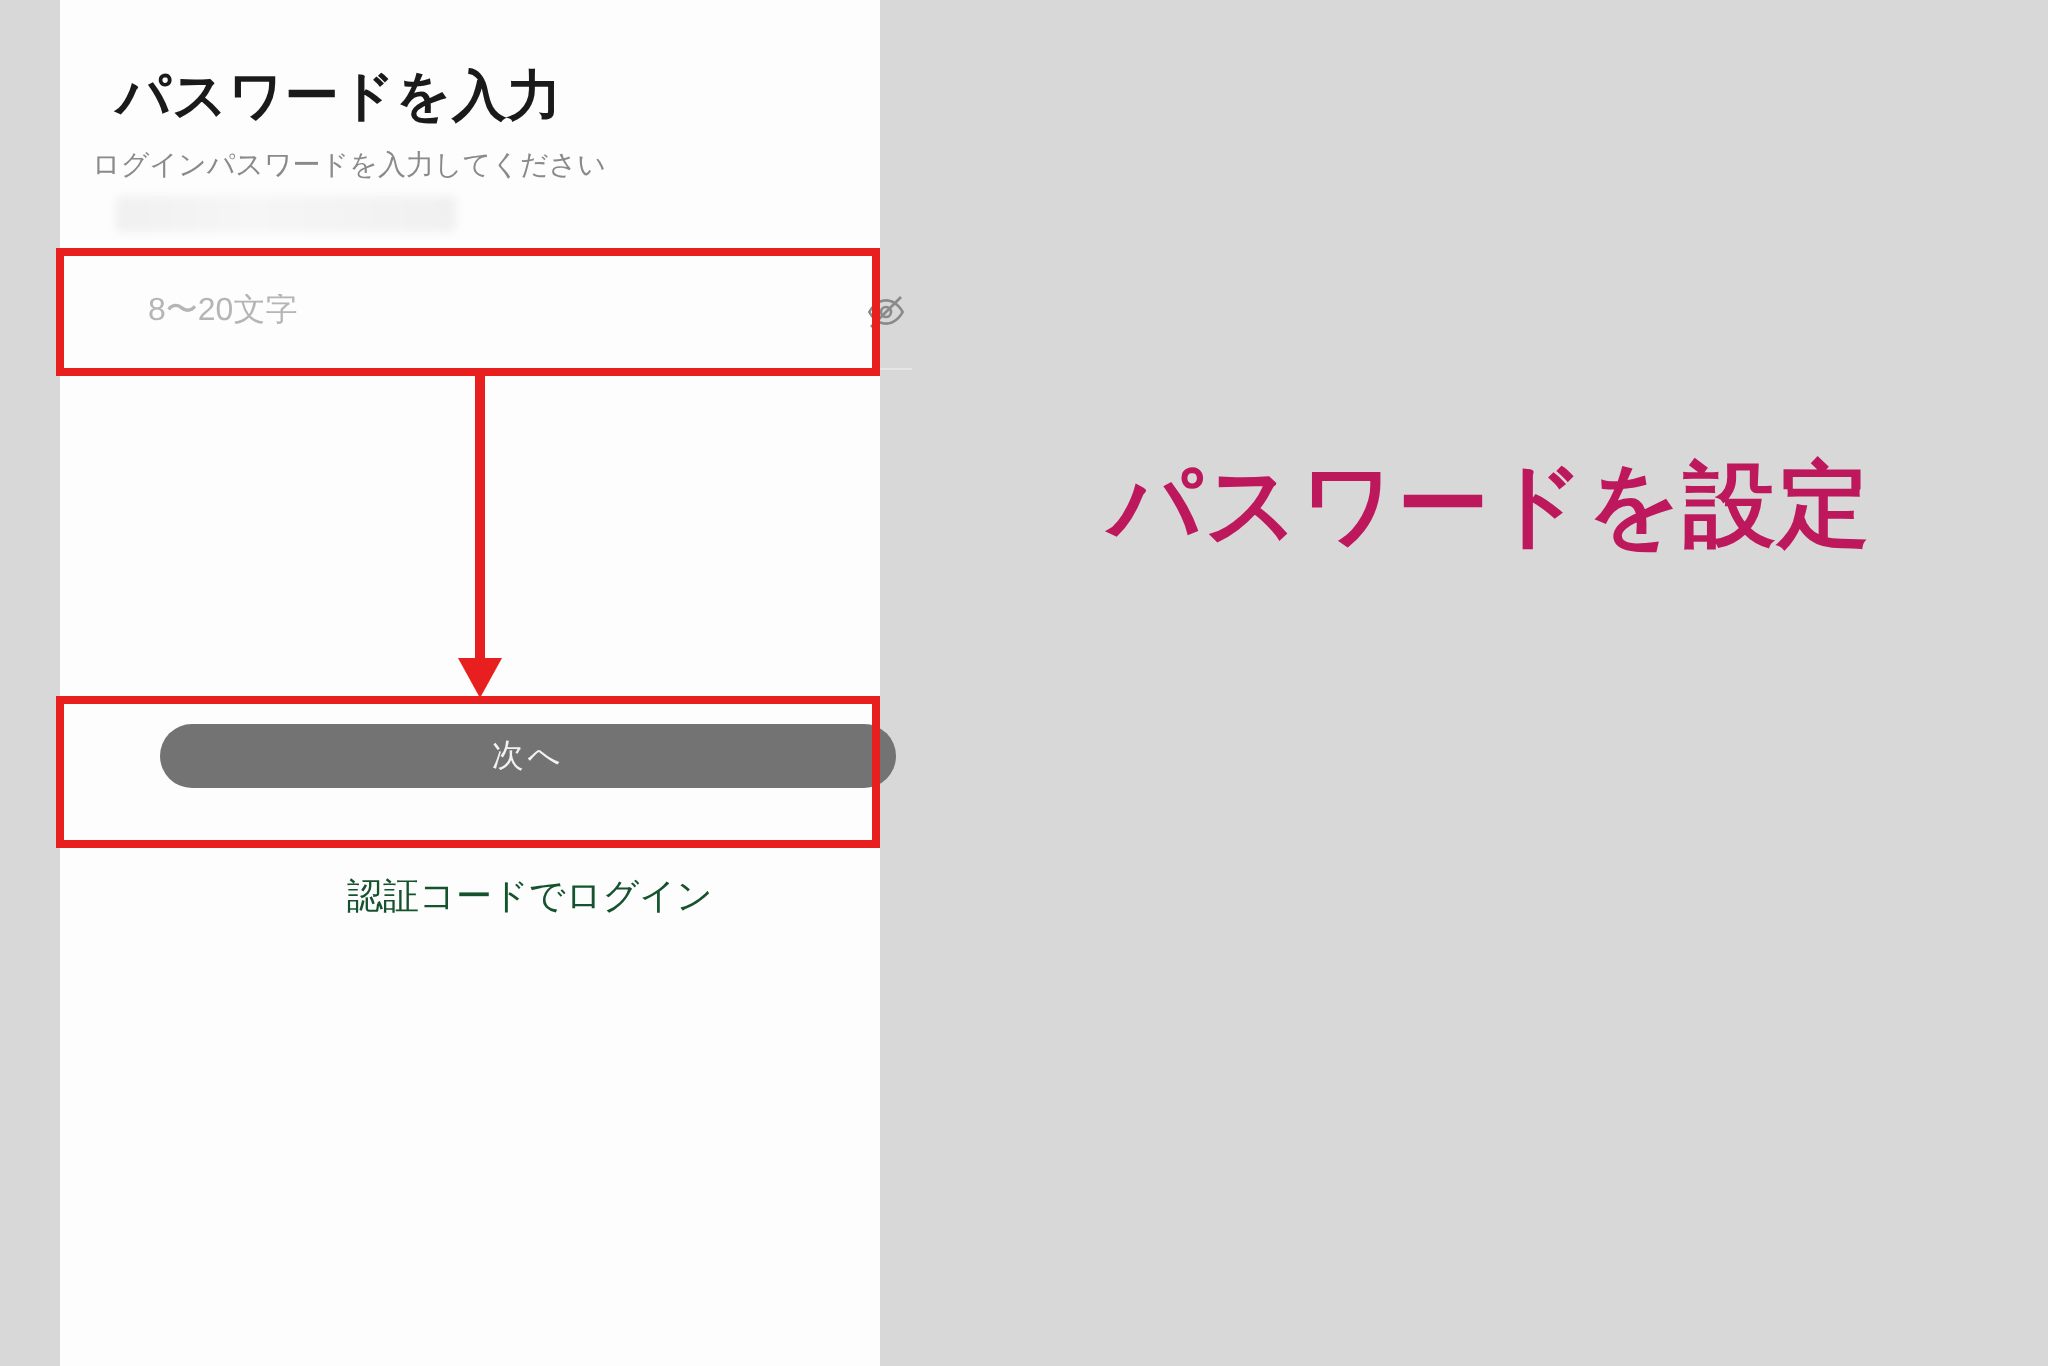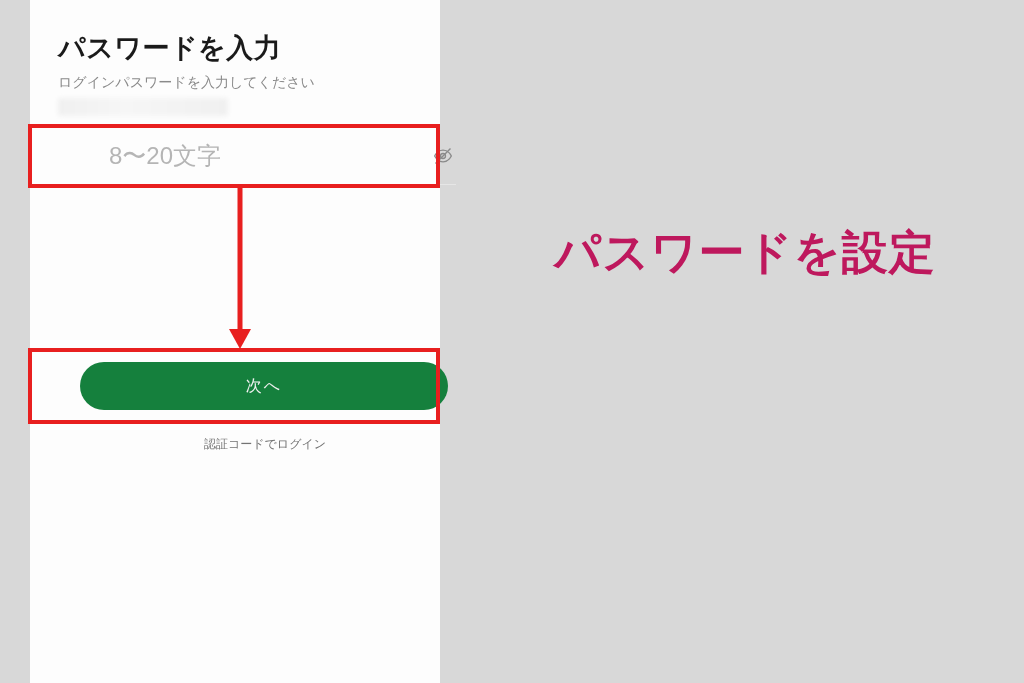--- a/index.html
+++ b/index.html
@@ -22,21 +22,21 @@
     .page-title {
       font-size: 27px;
       font-weight: 700;
       color: #1a1a1a;
       padding: 30px 17px 4px 28px;
       letter-spacing: 0.5px;
     }
     .page-subtitle {
       font-size: 14px;
       color: #8a8a8a;
-      padding: 4px 28px 0 28px;
+      padding: 4px 28px 0 16px;
     }
     .blur-area {
       margin: 6px 28px 0 28px;
       height: 18px;
       background: linear-gradient(90deg, #f0f0f0 0%, #f6f6f6 40%, #f0f0f0 100%);
       filter: blur(2px);
       border-radius: 3px;
       width: 170px;
     }
     .highlight-box-input {
@@ -55,25 +55,24 @@
       top: 132px;
       width: 380px;
       height: 48px;
       display: flex;
       align-items: center;
       justify-content: space-between;
     }
     .password-input {
       border: none;
       background: transparent;
-      font-size: 24px;
+      font-size: 16px;
       color: #333;
       outline: none;
       width: 300px;
-      margin-left: 35px;
     }
     .password-input::placeholder {
       color: #b5b5b5;
     }
     .underline {
       position: absolute;
       left: 44px;
       top: 184px;
       width: 382px;
       height: 1px;
@@ -96,37 +95,37 @@
       height: 76px;
       border: 4px solid #e81f1f;
       pointer-events: none;
       z-index: 10;
     }
     .next-button {
       position: absolute;
       left: 50px;
       top: 362px;
       width: 368px;
-      height: 48px;
-      background: #15803d;
+      height: 32px;
+      background: #737373;
       border: none;
       border-radius: 24px;
       color: #f2f2f2;
       font-size: 16px;
       letter-spacing: 2px;
       cursor: pointer;
     }
     .alt-login-link {
       position: absolute;
       left: 30px;
       top: 436px;
       width: 410px;
       text-align: center;
-      font-size: 12px;
-      color: #737373;
+      font-size: 18px;
+      color: #14532d;
       cursor: pointer;
     }
     .arrow-svg {
       position: absolute;
       left: 225px;
       top: 187px;
       z-index: 9;
     }
     .annotation-text {
       position: absolute;

